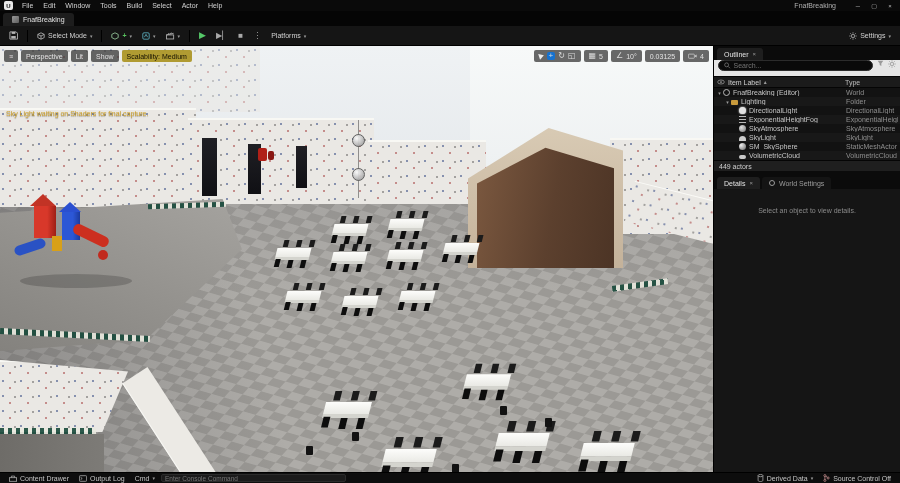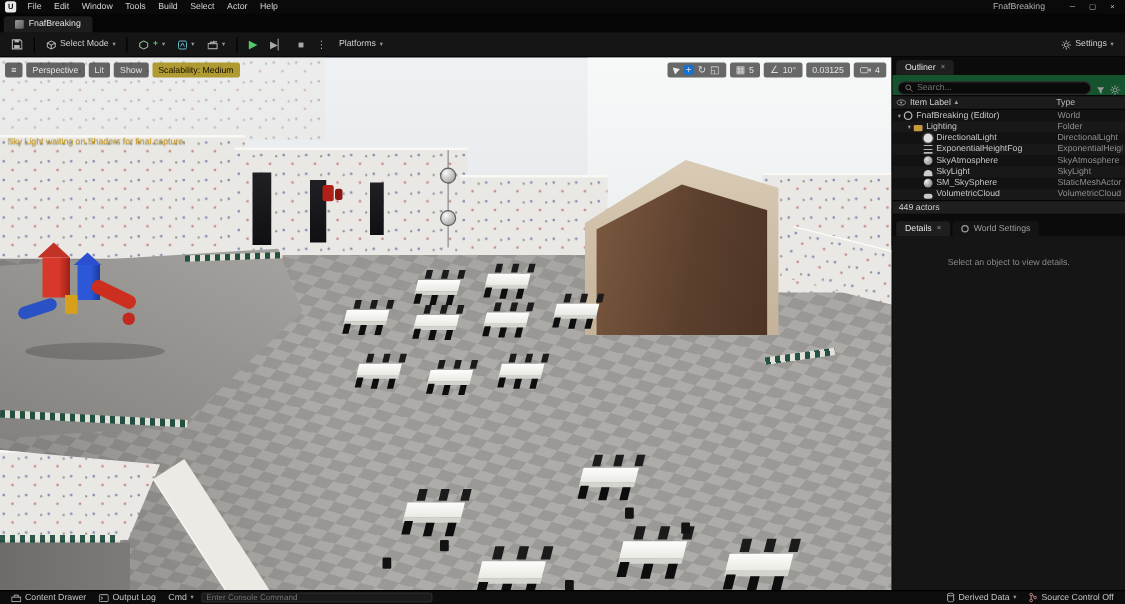--- a/index.html
+++ b/index.html
@@ -79,21 +79,21 @@
   .overlay-msg{position:absolute;left:6px;top:64px;color:#cfa22b;font-size:7px;text-shadow:0 1px 1px rgba(0,0,0,.35)}
 
   
   .rpanel{flex:1;display:flex;flex-direction:column;background:#101010;border-left:1px solid #000;min-width:0}
   .ptab-row{height:14px;background:#0b0b0b;display:flex;align-items:flex-end;padding-left:3px;gap:2px}
   .ptab{height:12px;background:#1e1e1e;border-radius:3px 3px 0 0;padding:0 7px;display:flex;align-items:center;gap:4px;font-size:7px;color:#e3e3e3}
   .ptab.inactive{background:#141414;color:#9c9c9c}
   .ptab .x{color:#9a9a9a;font-size:6px}
   .globe-dot{width:6px;height:6px;border:1px solid #9a9a9a;border-radius:50%}
 
-  .search-row{height:16px;display:flex;align-items:flex-end;gap:4px;padding:0 4px;background:#14532d}
+  .search-row{height:16px;display:flex;align-items:flex-start;gap:4px;padding:0 4px;background:#e5e5e5}
   .search-box{flex:1;display:flex;align-items:center;gap:3px;background:#0a0a0a;border:1px solid #2c2c2c;border-radius:8px;height:11px;padding:0 5px;min-width:0}
   .search-box input{background:transparent;border:0;outline:0;color:#cfcfcf;font-size:7px;width:100%;font-family:inherit}
 
   .o-header{height:12px;display:flex;align-items:center;background:#1b1b1b;border-top:1px solid #050505;border-bottom:1px solid #050505;font-size:7px;color:#d0d0d0;padding:0 3px;gap:3px}
   .o-header .col-label{flex:1;display:flex;align-items:center;gap:2px}
   .o-header .col-type{width:52px;color:#bdbdbd}
   .sort{font-size:5px;color:#9a9a9a}
 
   .o-rows{background:#121212}
   .o-row{height:9px;display:flex;align-items:center;font-size:7px;color:#c6c6c6;padding-right:2px;overflow:hidden}

